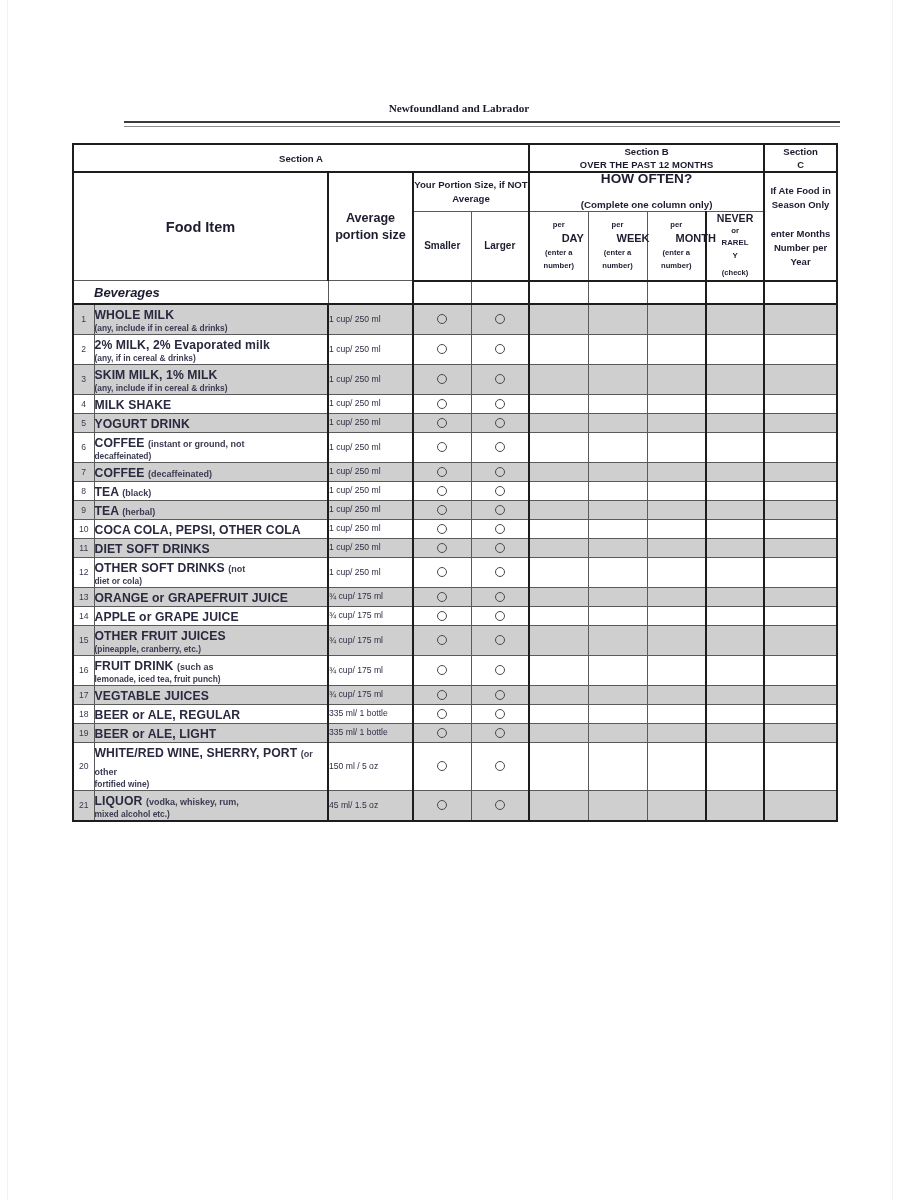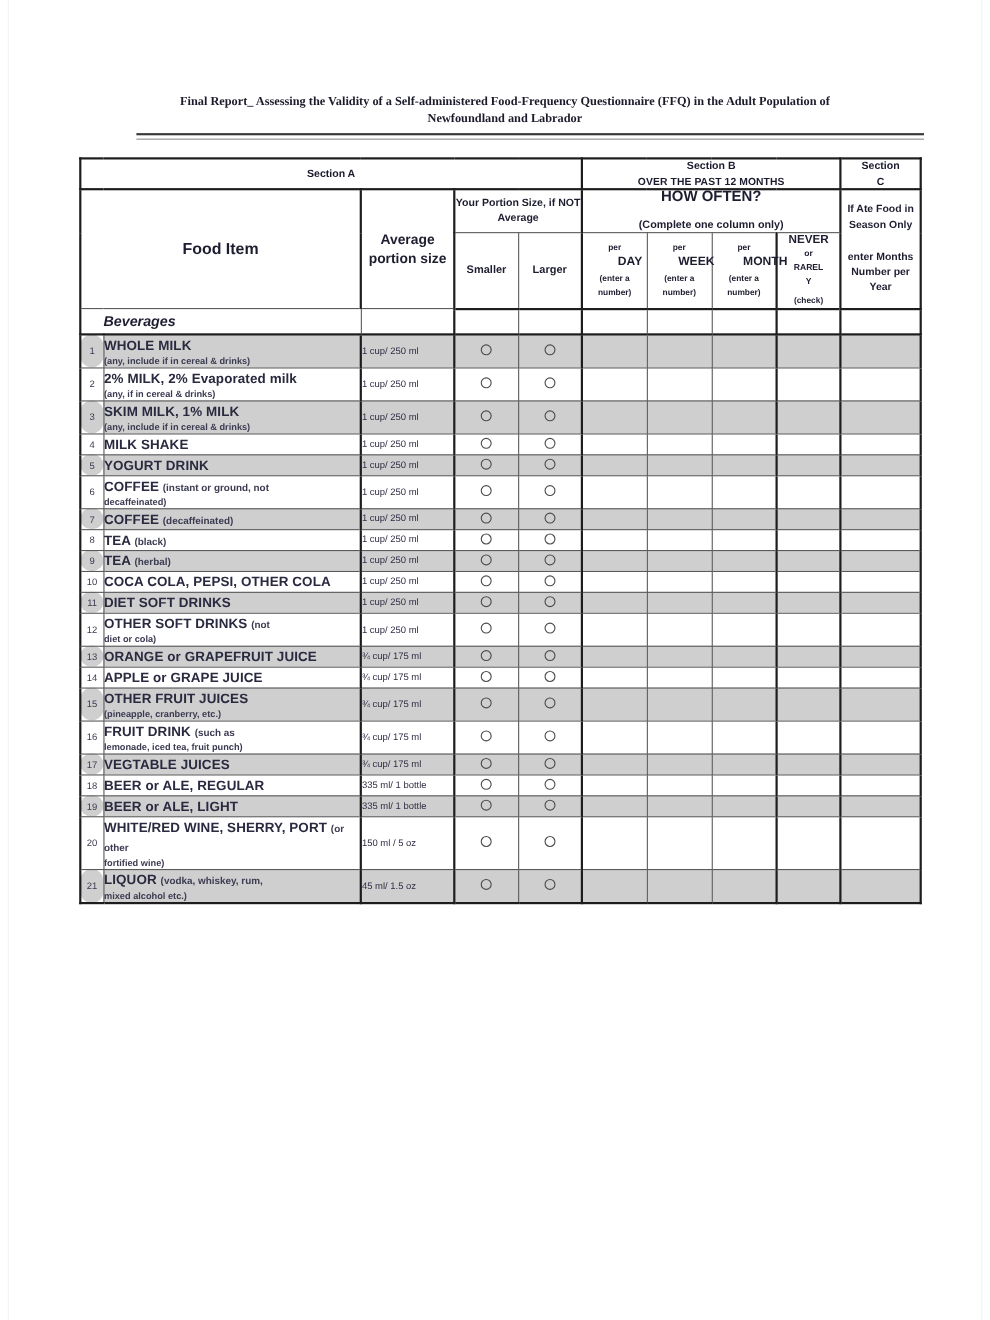--- a/index.html
+++ b/index.html
@@ -55,21 +55,21 @@
     border-collapse: collapse;
     table-layout: fixed;
     color: #22223a;
   }
   .tbl td {
     border: 1px solid #5a5a5a;
     padding: 0;
     vertical-align: middle;
     background: #ffffff;
   }
-  .outer-l { border-left: 2.6px solid #1d1d1d !important; border-radius: 14px; }
+  .outer-l { border-left: 2.6px solid #1d1d1d !important; }
   .outer-r { border-right: 2.6px solid #1d1d1d !important; }
   .outer-t { border-top: 2.6px solid #1d1d1d !important; }
   .outer-b { border-bottom: 2.6px solid #1d1d1d !important; }
   .hvy-l   { border-left: 2px solid #1d1d1d !important; }
   .hvy-r   { border-right: 2px solid #1d1d1d !important; }
   .hvy-b   { border-bottom: 2px solid #1d1d1d !important; }
 
   
   .sec-label {
     text-align: center;
@@ -178,21 +178,20 @@
     background: transparent;
   }
   .blank { }
 </style>
 </head>
 <body>
 
 <div class="page">
 
   <div class="doc-title">
-    <span>Final Report_ Assessing the Validity of a Self-administered Food-Frequency Questionnaire (FFQ) in the Adult Population of</span>
     <br>
     <span>Newfoundland and Labrador</span>
   </div>
   <div class="title-rule"></div>
   <div class="title-rule thin"></div>
 
   <table class="tbl">
     <colgroup>
       <col style="width:21px">
       <col style="width:234px">

